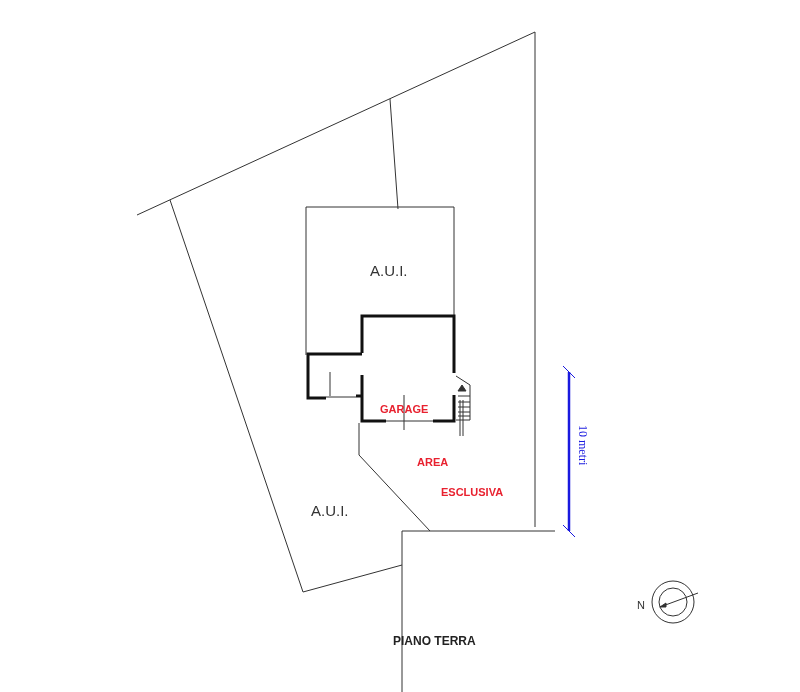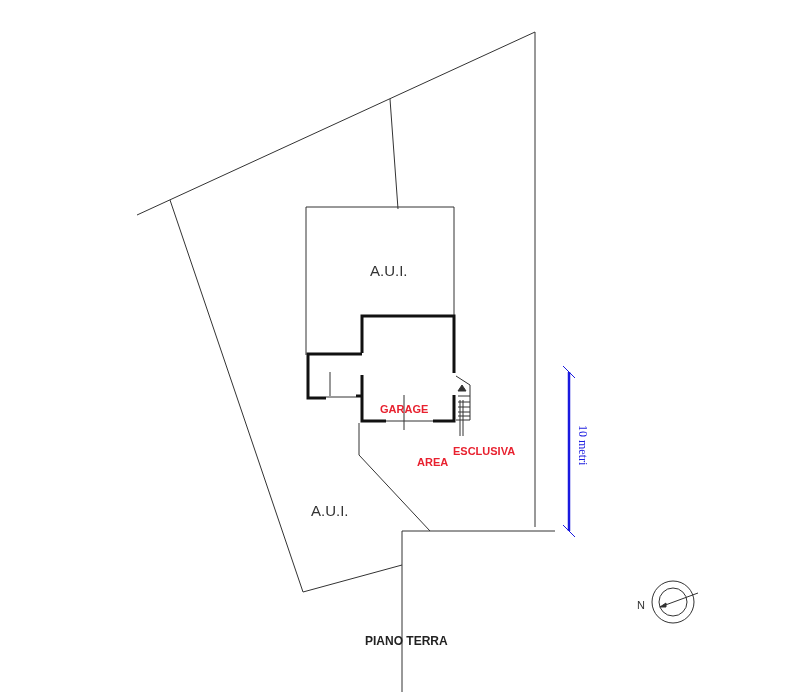--- a/index.html
+++ b/index.html
@@ -2,21 +2,21 @@
 <html><head>
 <meta charset="utf-8">
 <style>
   html, body { margin: 0; padding: 0; background: #ffffff; }
   body { width: 800px; height: 692px; position: relative; overflow: hidden;
          font-family: "Liberation Sans", sans-serif; }
   svg { position: absolute; left: 0; top: 0; }
   .lbl { position: absolute; white-space: nowrap; }
   .aui { font-size: 15px; color: #333; }
   .red { color: #e8212f; font-weight: bold; font-size: 11px; line-height: 13px; }
-  .title { font-weight: bold; font-size: 12px; color: #222; }
+  .title { font-weight: bold; font-size: 12px; color: #222; margin-left: 28px; }
   .dim { font-family: "Liberation Serif", serif; color: #1a1adf; font-size: 12px;
          transform: rotate(90deg); transform-origin: left top; }
   .compass-n { font-size: 11px; color: #333; }
 </style>
 </head>
 <body>
 
 <svg width="800" height="692" viewBox="0 0 800 692">
 
   <g stroke="#333" stroke-width="1" fill="none">
@@ -72,16 +72,16 @@
     <circle cx="673" cy="602" r="14"></circle>
     <line x1="660" y1="607" x2="698" y2="593"></line>
     <polygon points="660,607 666,603 666,607" fill="#333"></polygon>
   </g>
 </svg>
 
 <span class="lbl aui" style="left:370px;top:262px;">A.U.I.</span>
 <span class="lbl aui" style="left:311px;top:502px;">A.U.I.</span>
 <span class="lbl red" style="left:380px;top:367px;margin-top:36px;">GARAGE</span>
 <span class="lbl red" style="left:417px;top:456px;">AREA</span>
-<span class="lbl red" style="left:441px;top:445px;margin-left:12px;">ESCLUSIVA</span>
+<span class="lbl red" style="left:441px;top:486px;">ESCLUSIVA</span>
 <span class="lbl dim" style="left:590px;top:425px;">10 metri</span>
 <span class="lbl compass-n" style="left:637px;top:599px;">N</span>
 <span class="lbl title" style="left:365px;top:634px;">PIANO TERRA</span>
 
 </body></html>

